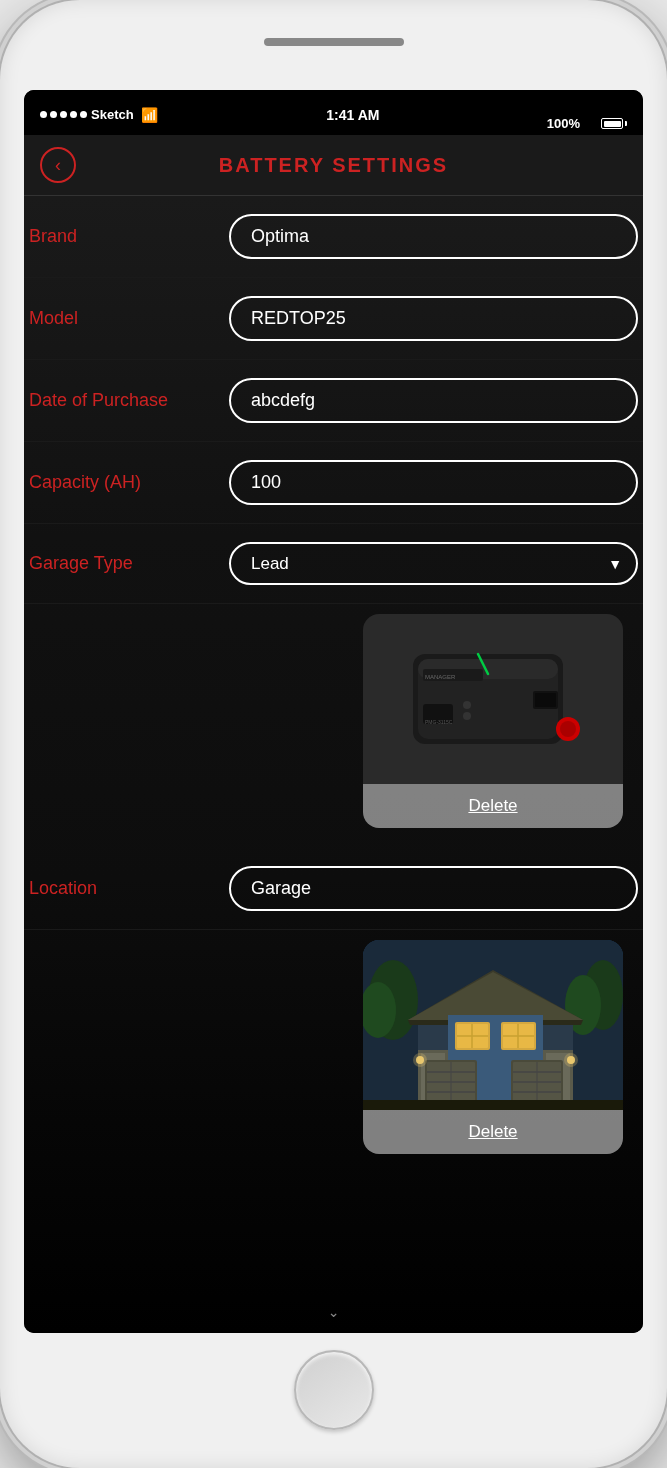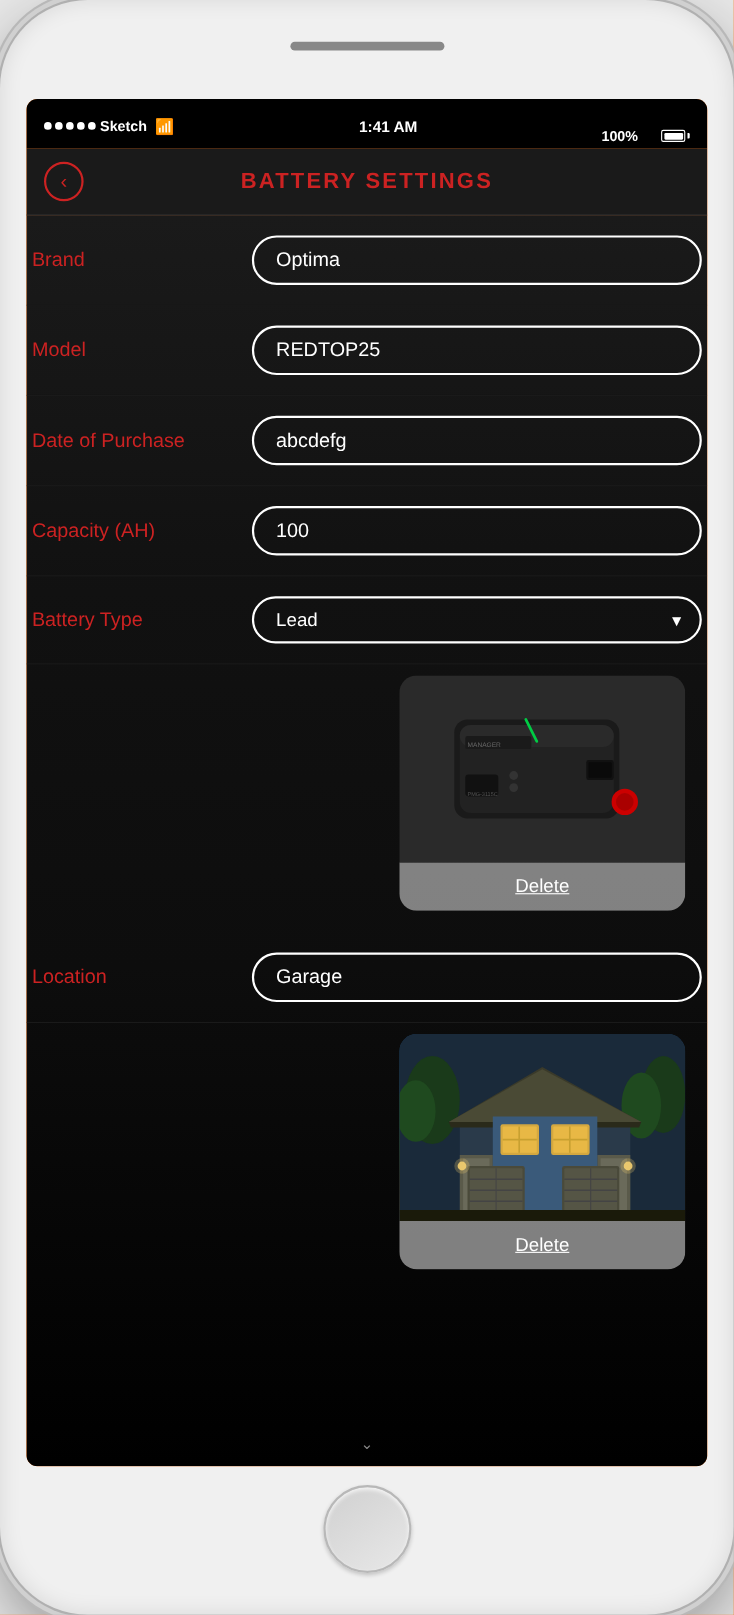--- a/index.html
+++ b/index.html
@@ -55,21 +55,21 @@
       box-shadow: inset 0 2px 4px rgba(255,255,255,0.8), 0 2px 4px rgba(0,0,0,0.2);
     }
 
     
     .screen {
       position: absolute;
       top: 90px;
       left: 24px;
       right: 24px;
       bottom: 135px;
-      background: #f97316;
+      background: #000000;
       border-radius: 10px;
       overflow: hidden;
       display: flex;
       flex-direction: column;
     }
 
     
     .status-bar {
       background: #000;
       display: flex;
@@ -391,21 +391,21 @@
         <label class="field-label">Date of Purchase</label>
         <input class="field-input" value="abcdefg" style="">
       </div>
 
       <div class="form-row">
         <label class="field-label">Capacity (AH)</label>
         <input class="field-input" value="100" style="">
       </div>
 
       <div class="form-row">
-        <label class="field-label">Battery Type</label>
+        <label class="field-label">Garage Type</label>
         <div class="field-select-wrapper">
           <select class="field-select">
             <option value="Lead">Lead</option>
             <option value="AGM">AGM</option>
             <option value="Lithium">Lithium</option>
             <option value="Gel">Gel</option>
           </select>
           <span class="select-arrow">▼</span>
         </div>
       </div>

